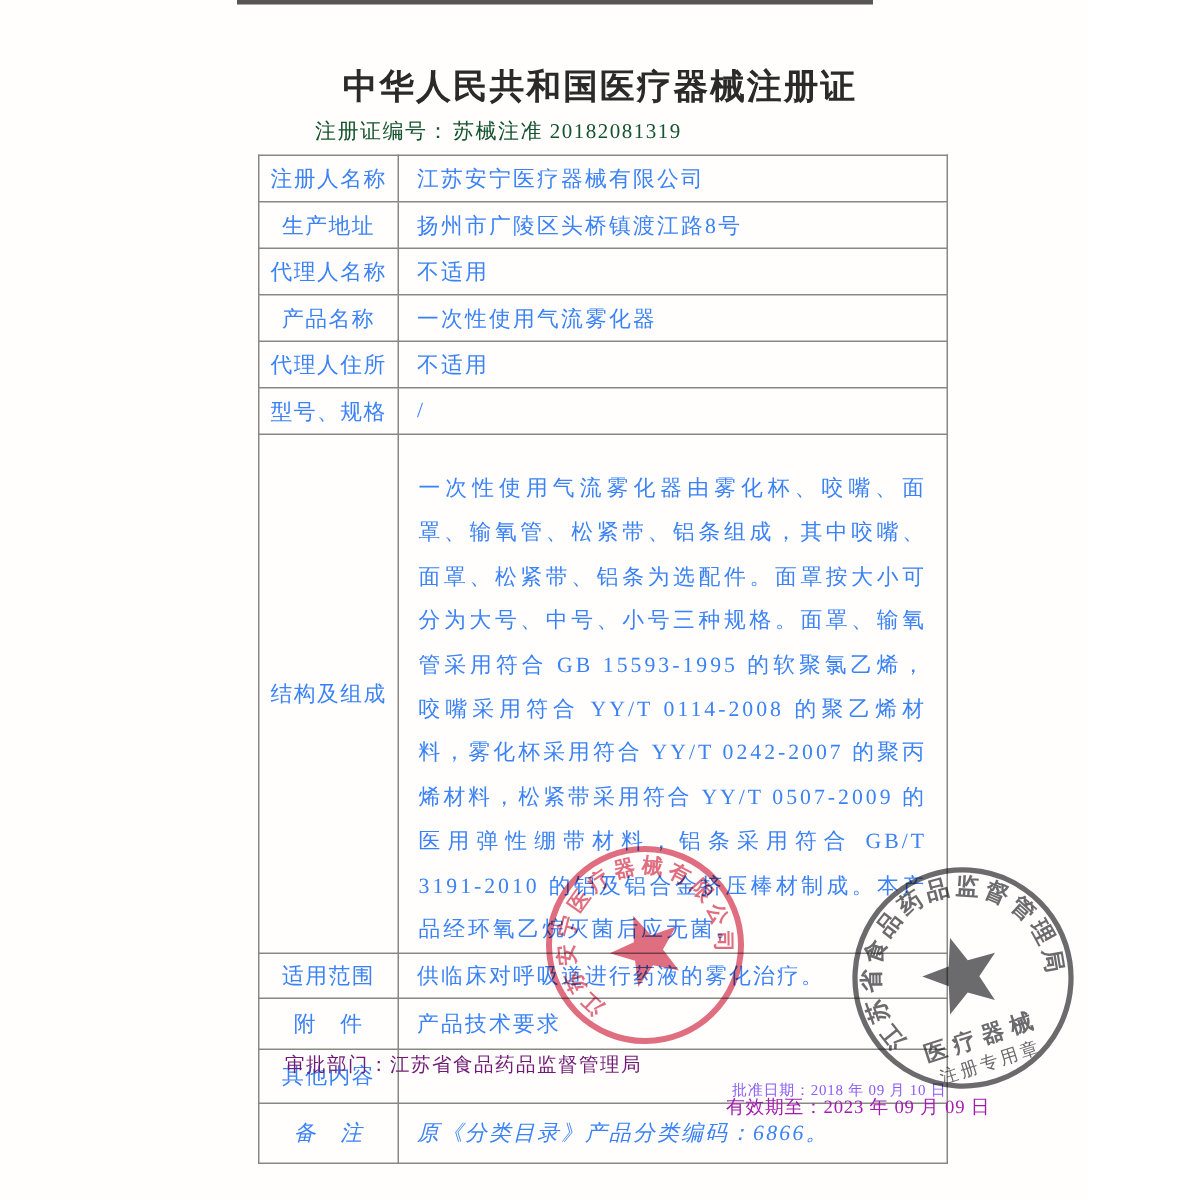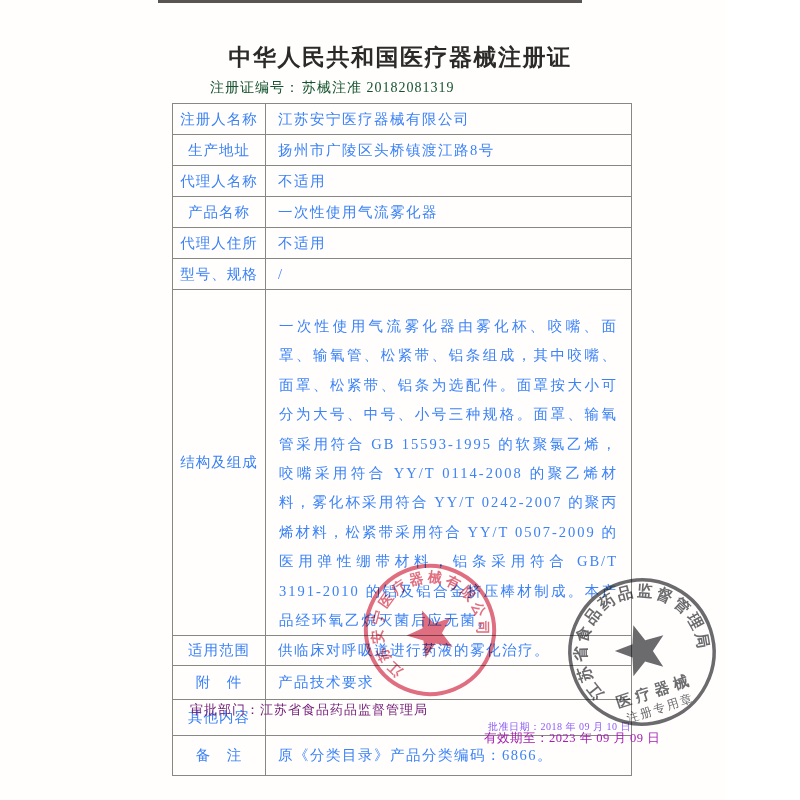--- a/index.html
+++ b/index.html
@@ -20,21 +20,21 @@
   table.cert td{
     border:1px solid #878783;vertical-align:middle;
     font-size:14.5px;color:#3b82f6;
   }
   td.lbl{width:88px;text-align:center;letter-spacing:1px;color:#44443f;padding:0 2px;}
   td.val{padding:2px 12px;letter-spacing:1.5px;}
   tr.r-sm{height:31px;}
   tr.r-9{height:30px;}
   tr.r-10{height:34px;padding-left:19px;}
   tr.r-11{height:36px;}
-  tr.r-12{height:40px;}
+  tr.r-12{height:40px;font-style:italic;}
   tr.r-para{height:236px;}
   td.para{
     vertical-align:top;padding:22px 13px 0 13px;height:236px;overflow:hidden;
     text-align:justify;letter-spacing:2px;line-height:29.4px;font-size:14.5px;
   }
   .footer-left{position:absolute;left:190px;top:701px;font-size:13px;letter-spacing:1px;color:#701a75;}
   .date-approved{position:absolute;left:488px;top:720px;font-size:10px;letter-spacing:.5px;color:#8b5cf6;}
   .date-valid{position:absolute;left:484px;top:730px;font-size:12.5px;letter-spacing:.5px;color:#a21caf;}
   .seal{position:absolute;pointer-events:none;mix-blend-mode:multiply;}
   .seal-company{left:320px;top:520px;opacity:.8;}

